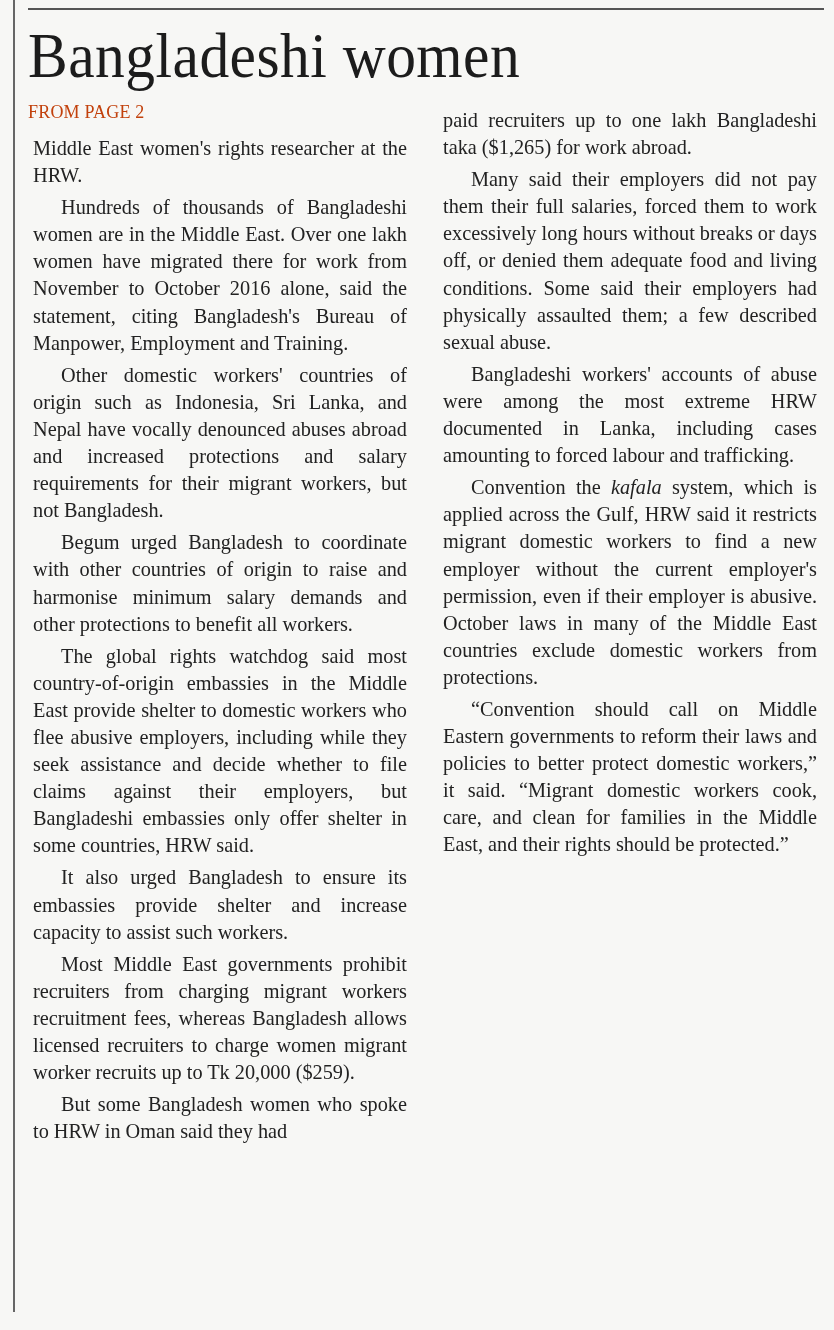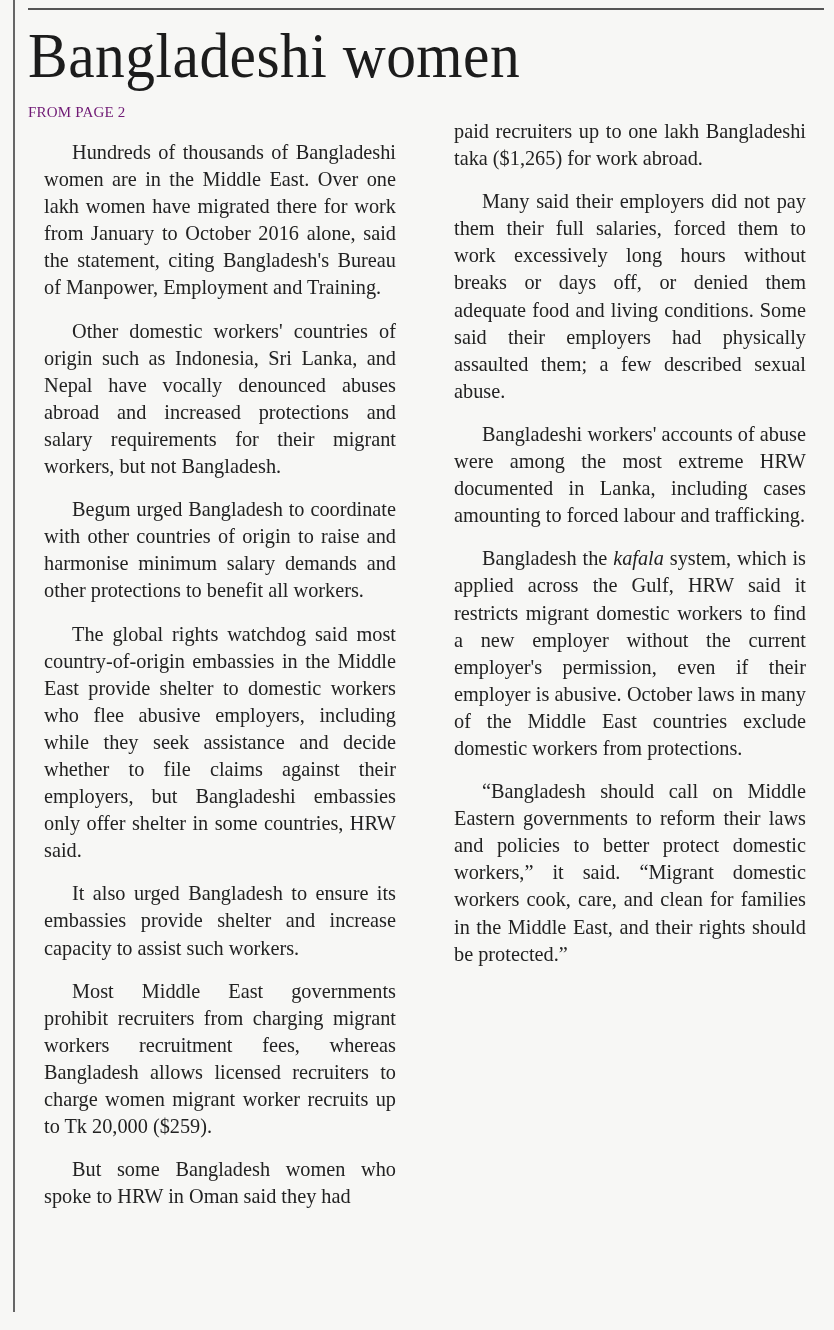--- a/index.html
+++ b/index.html
@@ -51,53 +51,54 @@
       width: 384px;
       font-family: "Liberation Serif", serif;
       font-size: 20.3px;
       line-height: 27.1px;
       text-align: justify;
       color: #222;
     }
     .col-left { left: 28px; }
     .col-right { left: 438px; top: 102px; }
     .kicker {
-      font-size: 15px;
+      font-size: 18px;
       line-height: 22px;
       letter-spacing: 0.2px;
-      color: #701a75;
+      color: #c2410c;
       display: block;
       margin-bottom: 12px;
     }
     .para {
-      margin: 16px;
+      margin: 5px;
       text-indent: 28px;
     }
     .para.noindent { text-indent: 0; }
     .para.cont { text-indent: 0; }
     em { }
   </style>
 </head>
 <body>
 
 <div class="left-rule"></div>
 <div class="top-rule"></div>
 
 <h1 class="headline">Bangladeshi women</h1>
 
 <div class="column col-left">
   <span class="kicker">FROM PAGE 2</span>
-  <p class="para">Hundreds of thousands of Bangladeshi women are in the Middle East. Over one lakh women have migrated there for work from January to October 2016 alone, said the statement, citing Bangladesh's Bureau of Manpower, Employment and Training.</p>
+  <p class="para noindent">Middle East women's rights researcher at the HRW.</p>
+  <p class="para">Hundreds of thousands of Bangladeshi women are in the Middle East. Over one lakh women have migrated there for work from November to October 2016 alone, said the statement, citing Bangladesh's Bureau of Manpower, Employment and Training.</p>
   <p class="para">Other domestic workers' countries of origin such as Indonesia, Sri Lanka, and Nepal have vocally denounced abuses abroad and increased protections and salary requirements for their migrant workers, but not Bangladesh.</p>
   <p class="para">Begum urged Bangladesh to coordinate with other countries of origin to raise and harmonise minimum salary demands and other protections to benefit all workers.</p>
   <p class="para">The global rights watchdog said most country-of-origin embassies in the Middle East provide shelter to domestic workers who flee abusive employers, including while they seek assistance and decide whether to file claims against their employers, but Bangladeshi embassies only offer shelter in some countries, HRW said.</p>
   <p class="para">It also urged Bangladesh to ensure its embassies provide shelter and increase capacity to assist such workers.</p>
   <p class="para">Most Middle East governments prohibit recruiters from charging migrant workers recruitment fees, whereas Bangladesh allows licensed recruiters to charge women migrant worker recruits up to Tk 20,000 ($259).</p>
   <p class="para">But some Bangladesh women who spoke to HRW in Oman said they had</p>
 </div>
 
 <div class="column col-right">
   <p class="para cont">paid recruiters up to one lakh Bangladeshi taka ($1,265) for work abroad.</p>
   <p class="para">Many said their employers did not pay them their full salaries, forced them to work excessively long hours without breaks or days off, or denied them adequate food and living conditions. Some said their employers had physically assaulted them; a few described sexual abuse.</p>
   <p class="para">Bangladeshi workers' accounts of abuse were among the most extreme HRW documented in Lanka, including cases amounting to forced labour and trafficking.</p>
-  <p class="para"><span>Bangladesh the </span><em>kafala</em><span> system, which is applied across the Gulf, HRW said it restricts migrant domestic workers to find a new employer without the current employer's permission, even if their employer is abusive. October laws in many of the Middle East countries exclude domestic workers from protections.</span></p>
-  <p class="para">“Bangladesh should call on Middle Eastern governments to reform their laws and policies to better protect domestic workers,” it said. “Migrant domestic workers cook, care, and clean for families in the Middle East, and their rights should be protected.”</p>
+  <p class="para"><span>Convention the </span><em>kafala</em><span> system, which is applied across the Gulf, HRW said it restricts migrant domestic workers to find a new employer without the current employer's permission, even if their employer is abusive. October laws in many of the Middle East countries exclude domestic workers from protections.</span></p>
+  <p class="para">“Convention should call on Middle Eastern governments to reform their laws and policies to better protect domestic workers,” it said. “Migrant domestic workers cook, care, and clean for families in the Middle East, and their rights should be protected.”</p>
 </div>
 
 </body></html>

